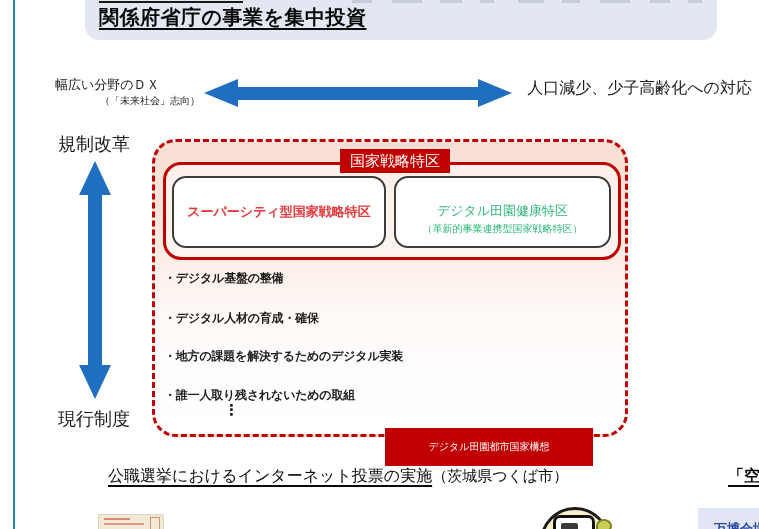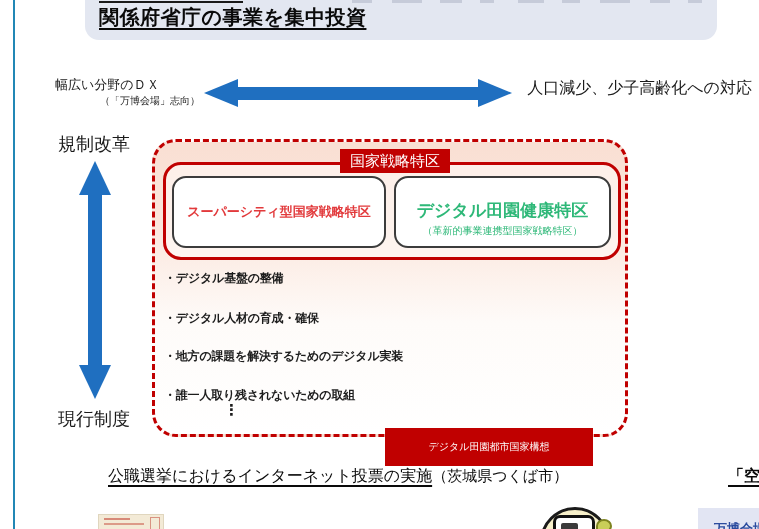--- a/index.html
+++ b/index.html
@@ -42,21 +42,21 @@
   }
   #zone-label{
     left:340px;top:149px;width:110px;height:24px;background:var(--red,#C00000);color:#fff;
     font-size:15px;display:flex;align-items:center;justify-content:center;white-space:nowrap;z-index:5;
   }
   #inner-rect{left:163px;top:162px;width:452px;height:92px;border:3px solid var(--red,#C00000);border-radius:18px;background:rgba(255,252,250,.55);}
   .zone-card{background:#fff;border:2px solid #3C3C3C;border-radius:14px;display:flex;flex-direction:column;align-items:center;justify-content:center;}
   #supercity-box{left:172px;top:176px;width:210px;height:68px;}
   #supercity-box .t{color:var(--box-red-text,#E23A3C);font-size:13px;font-weight:bold;white-space:nowrap;}
   #health-box{left:394px;top:176px;width:213px;height:68px;}
-  #health-box .t{color:var(--box-green-text,#2EB878);font-size:17px;font-weight:bold;white-space:nowrap;margin-top:13px;}
+  #health-box .t{color:var(--box-green-text,#2EB878);font-size:13px;font-weight:normal;white-space:nowrap;margin-top:13px;}
   #health-box .s{color:var(--box-green-text,#2EB878);font-size:10px;margin-top:2px;white-space:nowrap;}
   .bullet{left:164px;font-size:12px;font-weight:bold;color:#1c1c1c;white-space:nowrap;letter-spacing:-.2px;}
   #bullet-0{top:270px;} #bullet-1{top:310px;} #bullet-2{top:348px;} #bullet-3{top:387px;}
   #ellipsis{left:224px;top:402px;font-size:15px;font-weight:bold;color:#1c1c1c;line-height:1;}
   #garden-label{
     left:385px;top:428px;width:208px;height:38px;background:var(--red,#C00000);color:#fff;
     font-size:10px;display:flex;align-items:center;justify-content:center;white-space:nowrap;z-index:5;
   }
   
   #case-heading{left:108px;top:466px;font-size:16px;white-space:nowrap;color:#0a0a0a;}
@@ -90,21 +90,21 @@
   <div class="abs ghost-dash" style="left:440px;width:22px"></div>
   <div class="abs ghost-dash" style="left:480px;width:14px"></div>
   <div class="abs ghost-dash" style="left:518px;width:26px"></div>
   <div class="abs ghost-dash" style="left:562px;width:18px"></div>
   <div class="abs ghost-dash" style="left:600px;width:30px"></div>
   <div class="abs ghost-dash" style="left:650px;width:20px"></div>
   <div class="abs ghost-dash" style="left:688px;width:14px"></div>
   <div id="header-title" class="abs">関係府省庁の事業を集中投資</div>
 
   <div id="dx-label" class="abs">幅広い分野のＤＸ</div>
-  <div id="dx-sub" class="abs">（「万博会場」志向）</div>
+  <div id="dx-sub" class="abs">（「未来社会」志向）</div>
   <div id="aging-label" class="abs">人口減少、少子高齢化への対応</div>
 
   <div class="abs hshaft"></div>
   <div id="hhead-left" class="abs hhead"></div>
   <div id="hhead-right" class="abs hhead"></div>
 
   <div id="reg-label" class="abs">規制改革</div>
   <div id="cur-label" class="abs">現行制度</div>
   <div class="abs vshaft"></div>
   <div id="vhead-top" class="abs vhead"></div>

